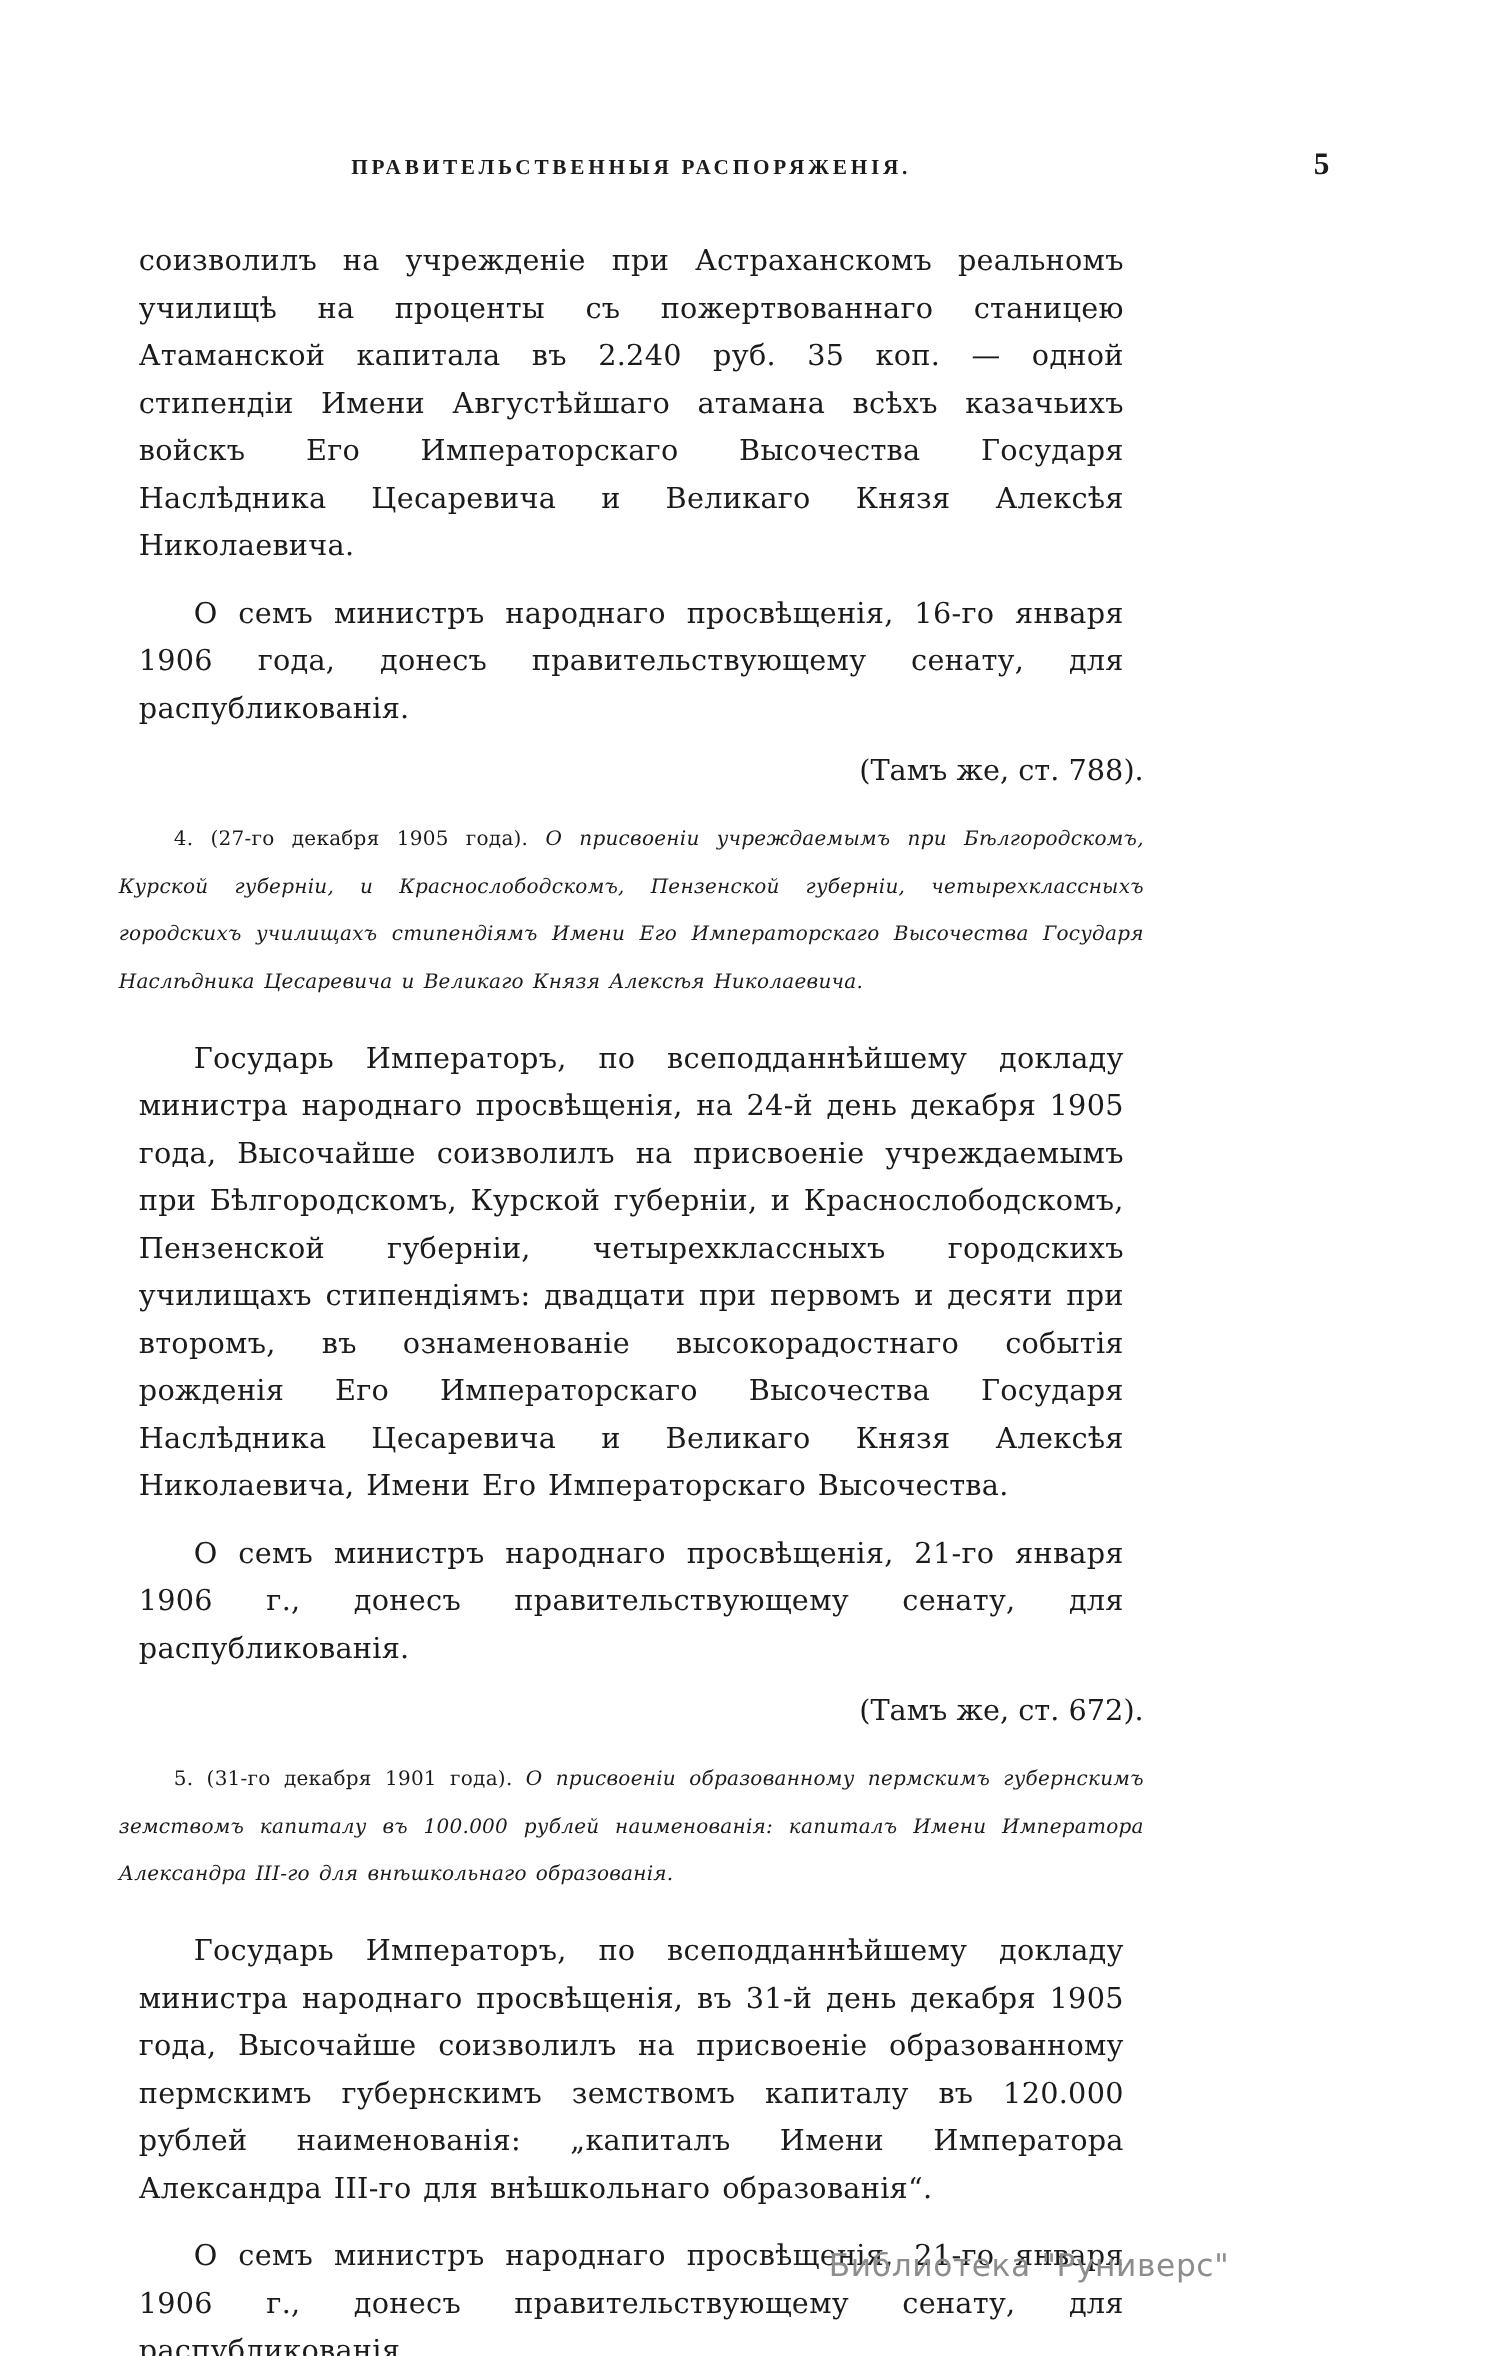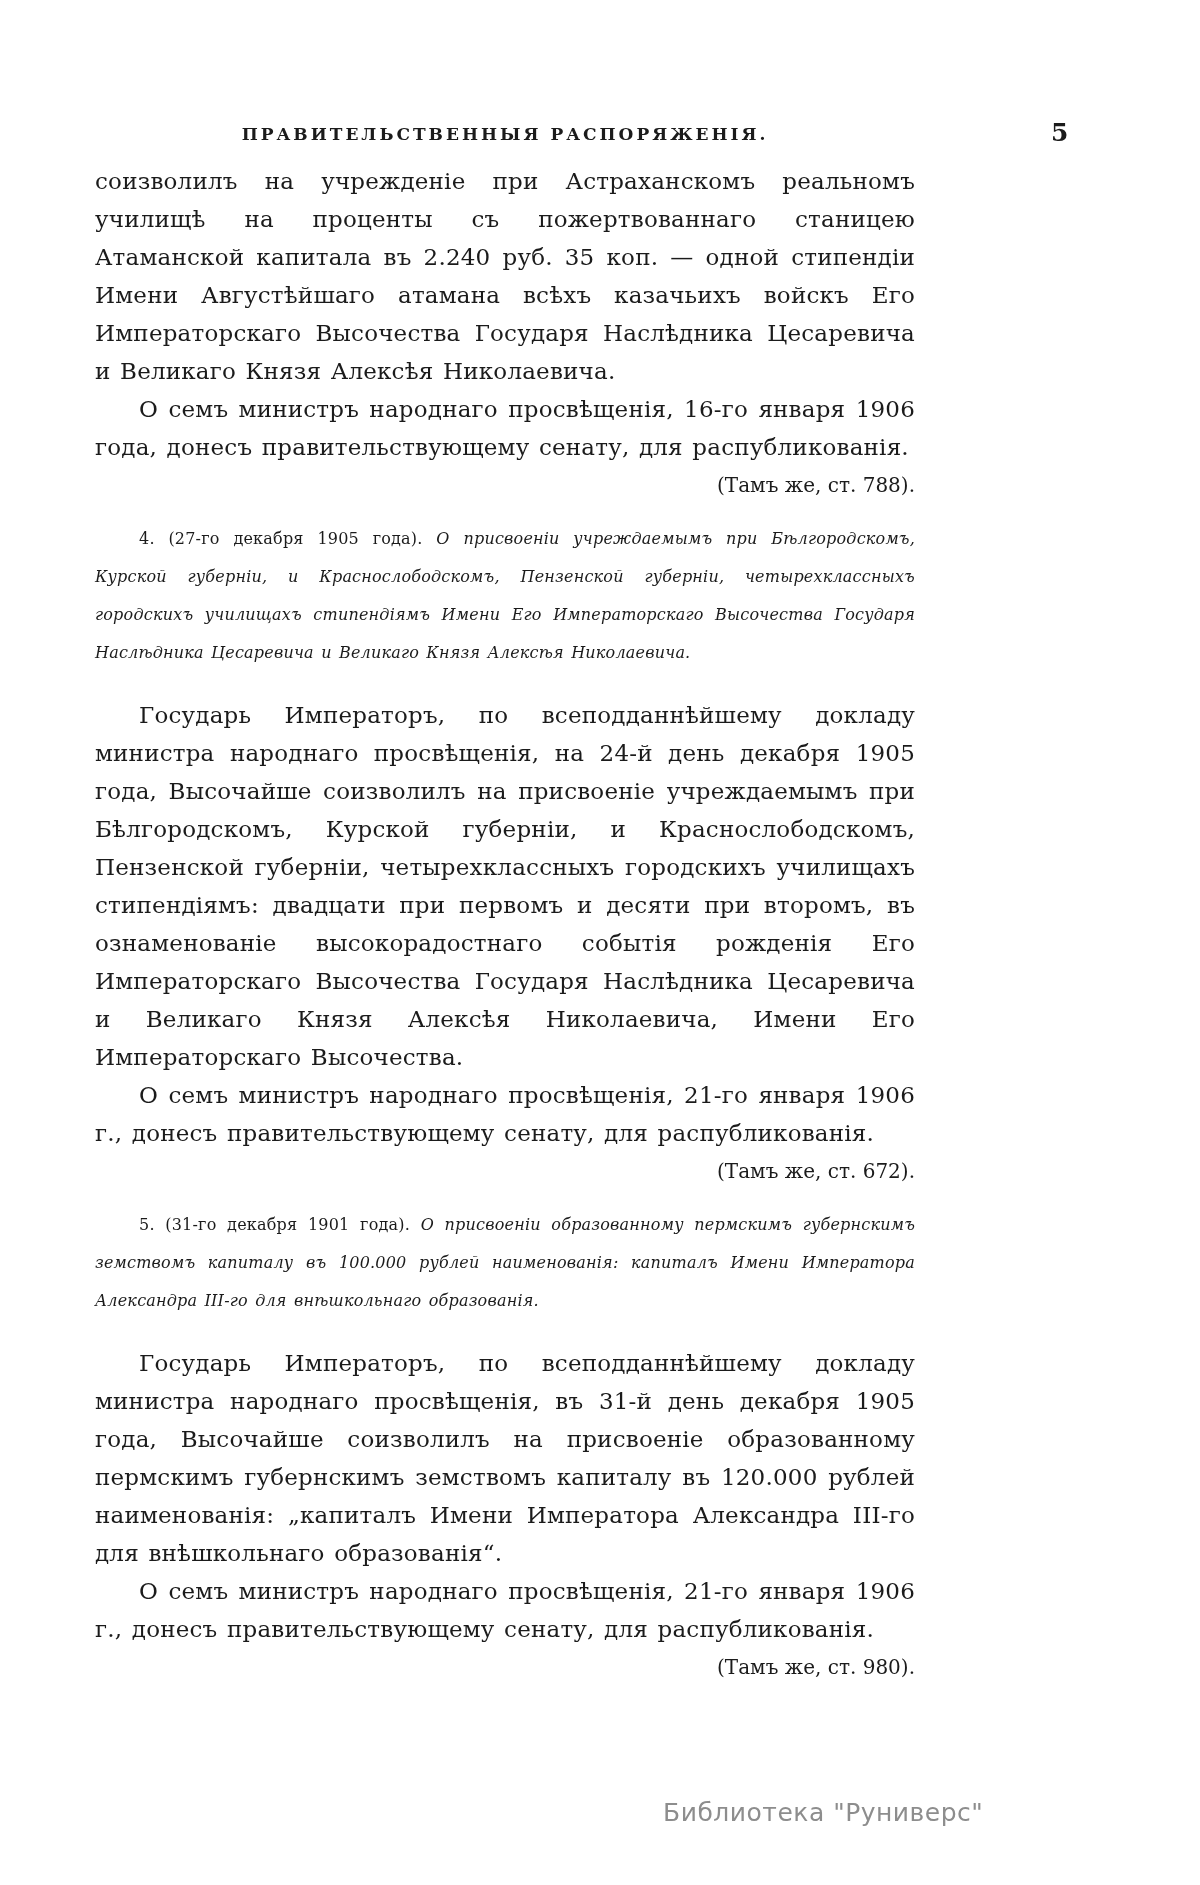--- a/index.html
+++ b/index.html
@@ -14,48 +14,49 @@
     overflow: hidden;
     font-family: "DejaVu Serif", serif;
     color: #1b1b1b;
   }
   .page {
     padding: 122px 285px 0 95px; 
   }
   .running-head {
     position: relative;
     height: 32px;
-    margin-bottom: 8px;
+    margin-bottom: 36px;
+    font-family: Liberation Serif, serif;
   }
   .running-title {
     text-align: center;
     font-size: 17px;
     font-weight: bold;
     letter-spacing: 3px;
     line-height: 24px;
   }
   .page-num {
     position: absolute;
     top: -4px;
     left: 956px;
     font-size: 25px;
     font-weight: bold;
   }
   p.body-par {
-    margin: 0;
+    margin: 16px;
     font-size: 23px;
     line-height: 38px;
     text-align: justify;
     letter-spacing: 0.2px;
     word-spacing: 2px;
   }
   p.indent { text-indent: 44px; }
   p.citation {
     margin: 4px 0 4px;
-    font-size: 20px;
+    font-size: 23px;
     line-height: 30px;
     text-align: right;
   }
   p.heading {
     margin: 20px 0 24px;
     font-size: 16px;
     line-height: 38px;
     text-align: justify;
     text-indent: 44px;
     letter-spacing: 0.2px;

